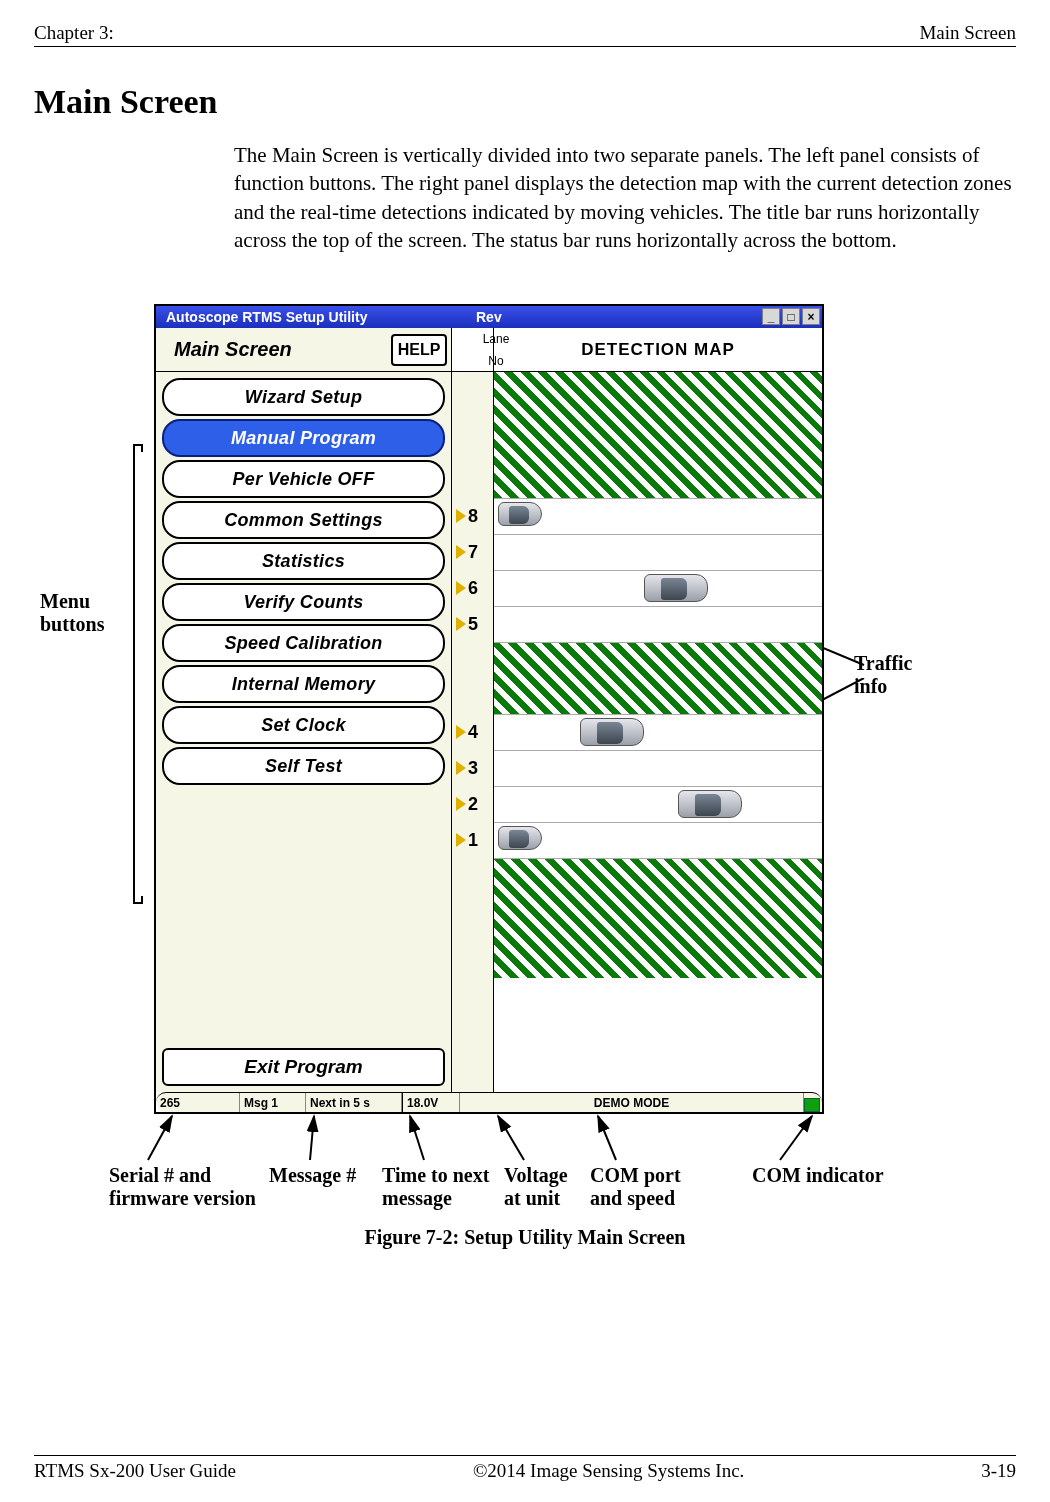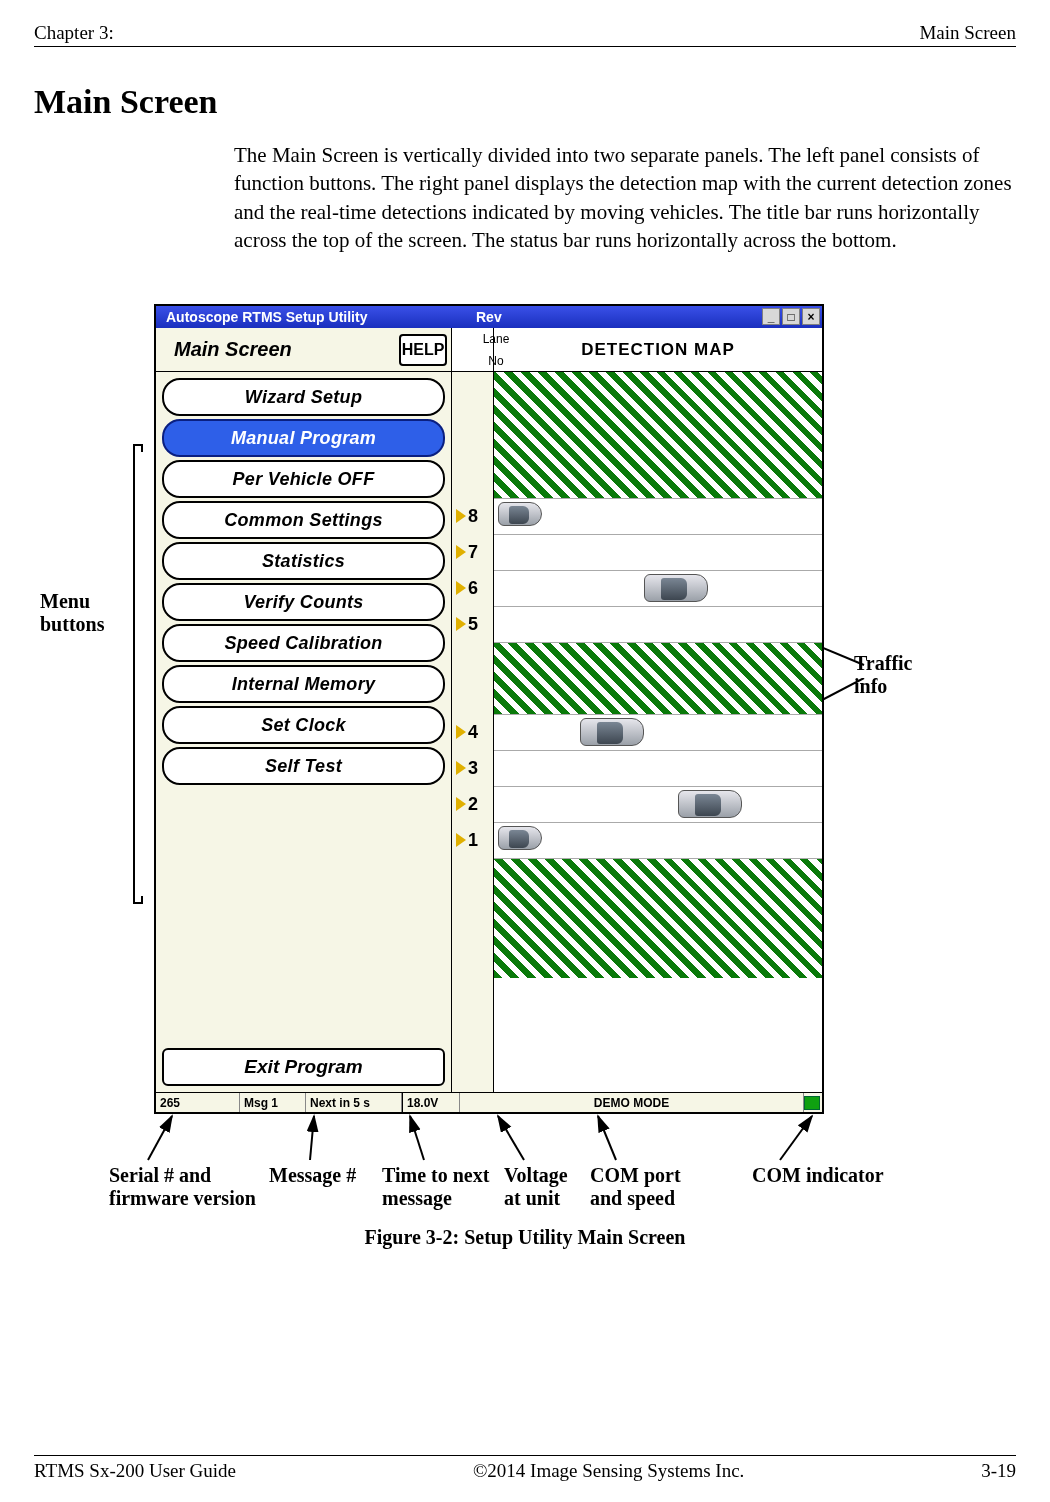--- a/index.html
+++ b/index.html
@@ -38,21 +38,21 @@
   .tb-btns { position:absolute; right:2px; top:2px; display:flex; gap:2px; }
   .tb-btn { width:18px; height:17px; background:#d8d8d8; border:1px solid #808080; display:flex; align-items:center; justify-content:center; font-size:12px; font-weight:bold; color:#000; }
 
   .cols { display:flex; height: calc(100% - 22px - 20px); }
   .leftcol { width: 295px; display:flex; flex-direction:column; background:#f6f6e6; }
   .rightcol { flex:1; display:flex; flex-direction:column; background:#fff; border-left:1px solid #000; }
 
   
   .lhdr { height:44px; display:flex; align-items:center; position:relative; border-bottom:1px solid #000; }
   .lhdr-title { font-size:20px; font-weight:900; font-style:italic; margin-left:18px; }
-  .help-btn { position:absolute; right:4px; top:6px; width:48px; height:32px; border:2px solid #000; border-radius:4px; background:#fff; display:flex; align-items:center; justify-content:center; font-weight:bold; font-size:16px; }
+  .help-btn { position:absolute; right:4px; top:6px; width:56px; height:32px; border:2px solid #000; border-radius:4px; background:#fff; display:flex; align-items:center; justify-content:center; font-weight:bold; font-size:16px; }
 
   .menu-area { padding:6px 6px 0 6px; display:flex; flex-direction:column; gap:3px; flex:1; }
   .mbtn { height:38px; border:2px solid #000; border-radius:18px; background:#fff; display:flex; align-items:center; justify-content:center; font-weight:900; font-size:18px; font-style:italic; font-family: Arial, sans-serif; letter-spacing:0.3px; }
   .mbtn.sel { background:#2e5fe8; color:#fff; border-color:#0a1f80; }
   .menu-spacer { flex:1; }
   .exit-btn { height:38px; border:2px solid #000; border-radius:6px; background:#fff; display:flex; align-items:center; justify-content:center; font-weight:900; font-size:19px; font-style:italic; margin:0 6px 6px 6px; }
 
   
   .rhdr { height:44px; display:flex; border-bottom:1px solid #000; }
   .lane-box { width:42px; border-right:1px solid #000; display:flex; flex-direction:column; }
@@ -69,21 +69,21 @@
 
   .lane-num { position:absolute; left:0; width:42px; height:36px; display:flex; align-items:center; justify-content:flex-start; padding-left:4px; font-weight:900; font-size:18px; }
   .lane-num .tri { width:0; height:0; border-top:7px solid transparent; border-bottom:7px solid transparent; border-left:10px solid #e0b000; margin-right:2px; }
 
   .car { position:absolute; width:64px; height:28px; background:linear-gradient(#e6e6ec,#9aa0a8); border:1px solid #555; border-radius:6px 12px 12px 6px; }
   .car::before { content:""; position:absolute; left:16px; top:3px; width:26px; height:22px; background:linear-gradient(#7a8694,#3d4650); border-radius:3px 6px 6px 3px; }
   .car.sm { width:44px; height:24px; }
   .car.sm::before { left:10px; width:20px; height:18px; }
 
   
-  .status { height:20px; background:#f6f6e6; border-top:1px solid #000; display:flex; font-size:12px; font-weight:bold; align-items:center; }
+  .status { height:20px; background:#f6f6e6; border-top:1px solid #000; display:flex; font-size:12px; font-weight:bold; align-items:flex-end;border-radius:10px; }
   .status .cell { border-right:1px solid #888; height:100%; display:flex; align-items:center; padding:0 4px; }
   .com-ind { width:16px; height:14px; background:#0fa010; border:1px solid #063; margin-left:auto; margin-right:2px; }
 
   .arrow { position:absolute; pointer-events:none; }
 
   .fig-cap { text-align:center; font-weight:bold; font-size:20px; margin-top:52px; }
 
   .ftr { position:absolute; bottom:20px; left:34px; right:34px; display:flex; justify-content:space-between; font-size:19px; border-top:1px solid #000; padding-top:4px; }
 </style>
 </head>
@@ -258,20 +258,20 @@
         <div class="cell" style="width:84px;">265</div>
         <div class="cell" style="width:66px;">Msg 1</div>
         <div class="cell" style="width:96px;">Next in 5 s</div>
         <div class="cell" style="width:58px; border-left:1px solid #000;">18.0V</div>
         <div class="cell" style="flex:1; justify-content:center;">DEMO MODE</div>
         <div class="com-ind"></div>
       </div>
     </div>
   </div>
 
-  <div class="fig-cap">Figure 3-2: Setup Utility Main Screen</div>
+  <div class="fig-cap">Figure 7-2: Setup Utility Main Screen</div>
 
   <div class="ftr">
     <span>RTMS Sx-200 User Guide</span>
     <span>©2014 Image Sensing Systems Inc.</span>
     <span>3-19</span>
   </div>
 </div>
 
 </body></html>

